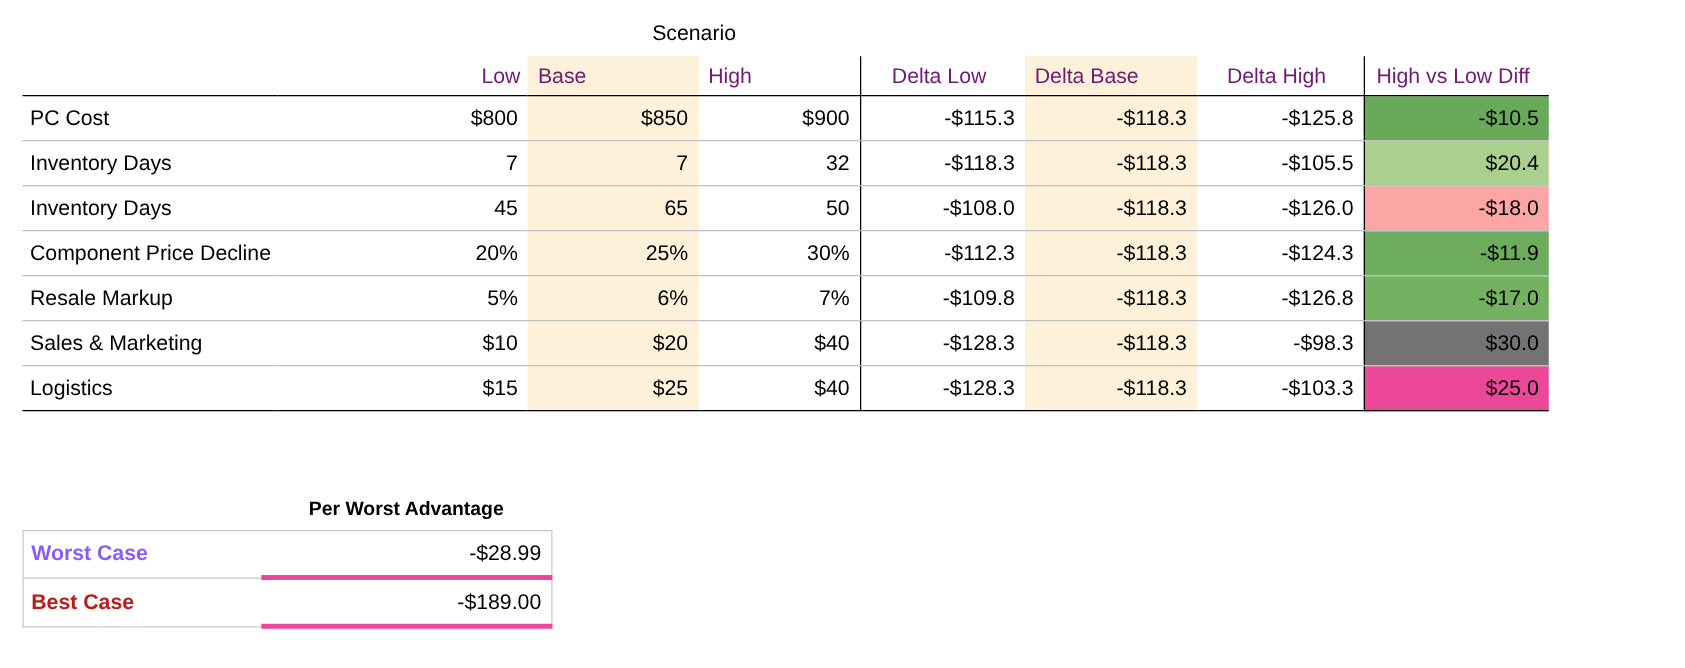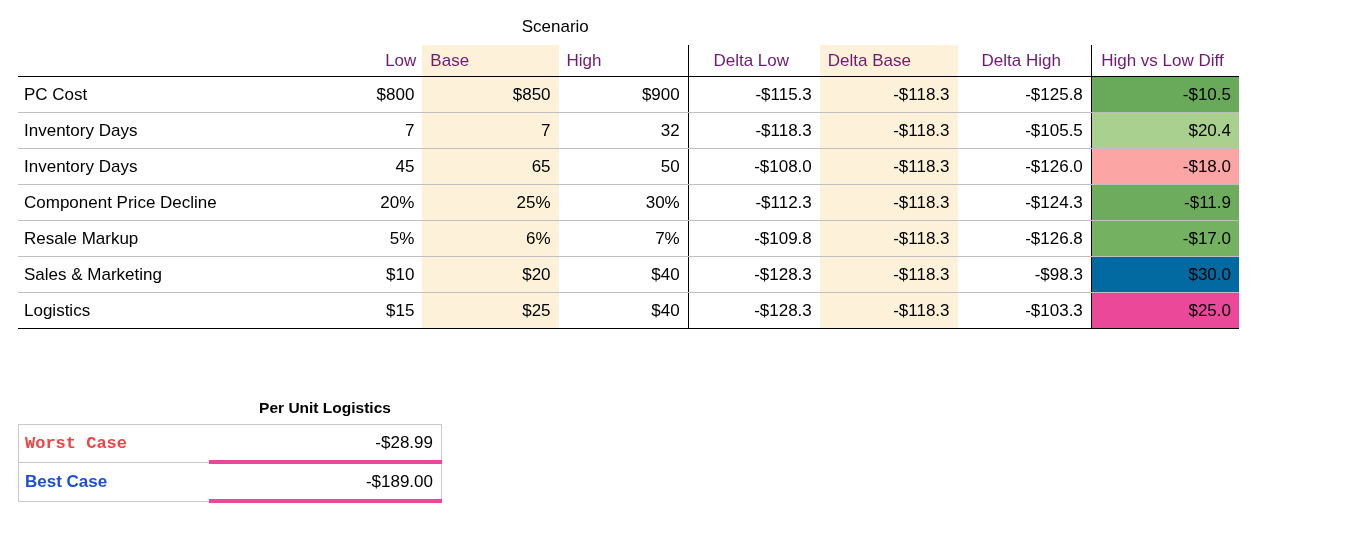--- a/index.html
+++ b/index.html
@@ -231,21 +231,21 @@
 
 
       <tr class="r-data">
         <td class="rowlabel">Sales &amp; Marketing</td>
         <td class="num">$10</td>
         <td class="num cream">$20</td>
         <td class="num vsep-right">$40</td>
         <td class="num">-$128.3</td>
         <td class="num cream">-$118.3</td>
         <td class="num vsep-right">-$98.3</td>
-        <td class="num diff" style="background-color: #0369a1;">$30.0</td>
+        <td class="num diff" style="background-color: #737373;">$30.0</td>
       </tr>
 
       <tr class="r-data last">
         <td class="rowlabel">Logistics</td>
         <td class="num">$15</td>
         <td class="num cream">$25</td>
         <td class="num vsep-right">$40</td>
         <td class="num">-$128.3</td>
         <td class="num cream">-$118.3</td>
         <td class="num vsep-right">-$103.3</td>
@@ -255,26 +255,26 @@
   </table>
 
   <table class="pua">
     <colgroup>
         <col class="p-label">
         <col class="p-val">
       </colgroup>
     <tbody>
       <tr class="r-hdr2">
         <td></td>
-        <td class="hdr2">Per Unit Logistics</td>
+        <td class="hdr2">Per Worst Advantage</td>
       </tr>
       <tr class="r-row">
-        <td class="name worst" style="color: #ef4444; font-family: Liberation Mono, monospace;">Worst Case</td>
+        <td class="name worst" style="color: #8b5cf6;">Worst Case</td>
         <td class="val">-$28.99</td>
       </tr>
       <tr class="r-row">
-        <td class="name best" style="color: #1d4ed8;">Best Case</td>
+        <td class="name best" style="color: #b91c1c;">Best Case</td>
         <td class="val">-$189.00</td>
       </tr>
     </tbody>
   </table>
 
 </div>
 
 </body></html>

